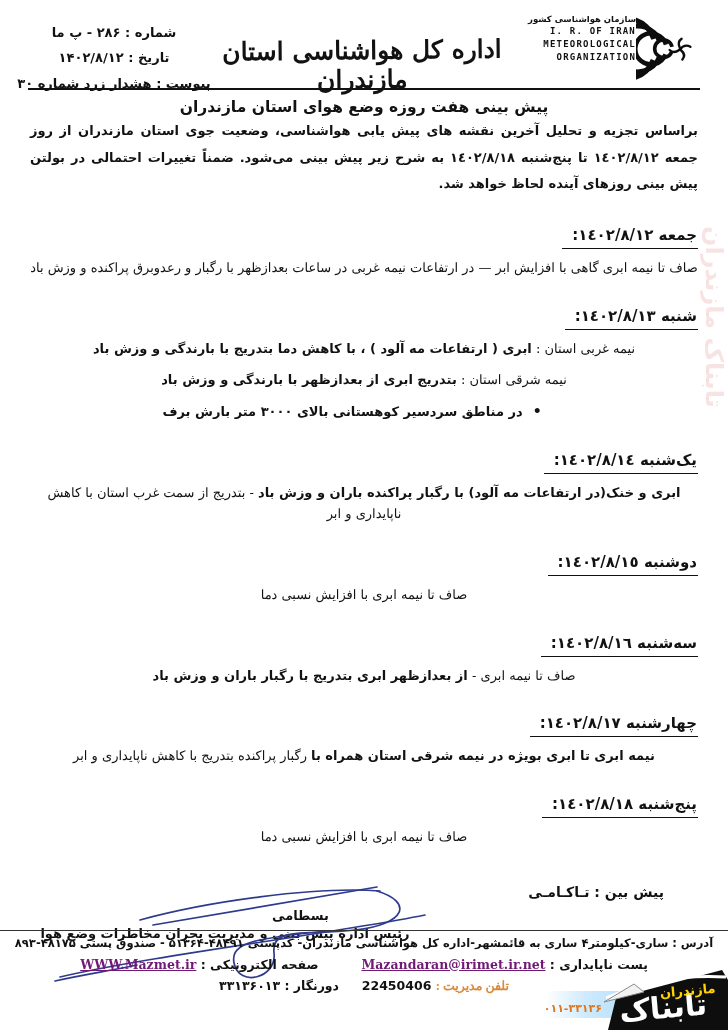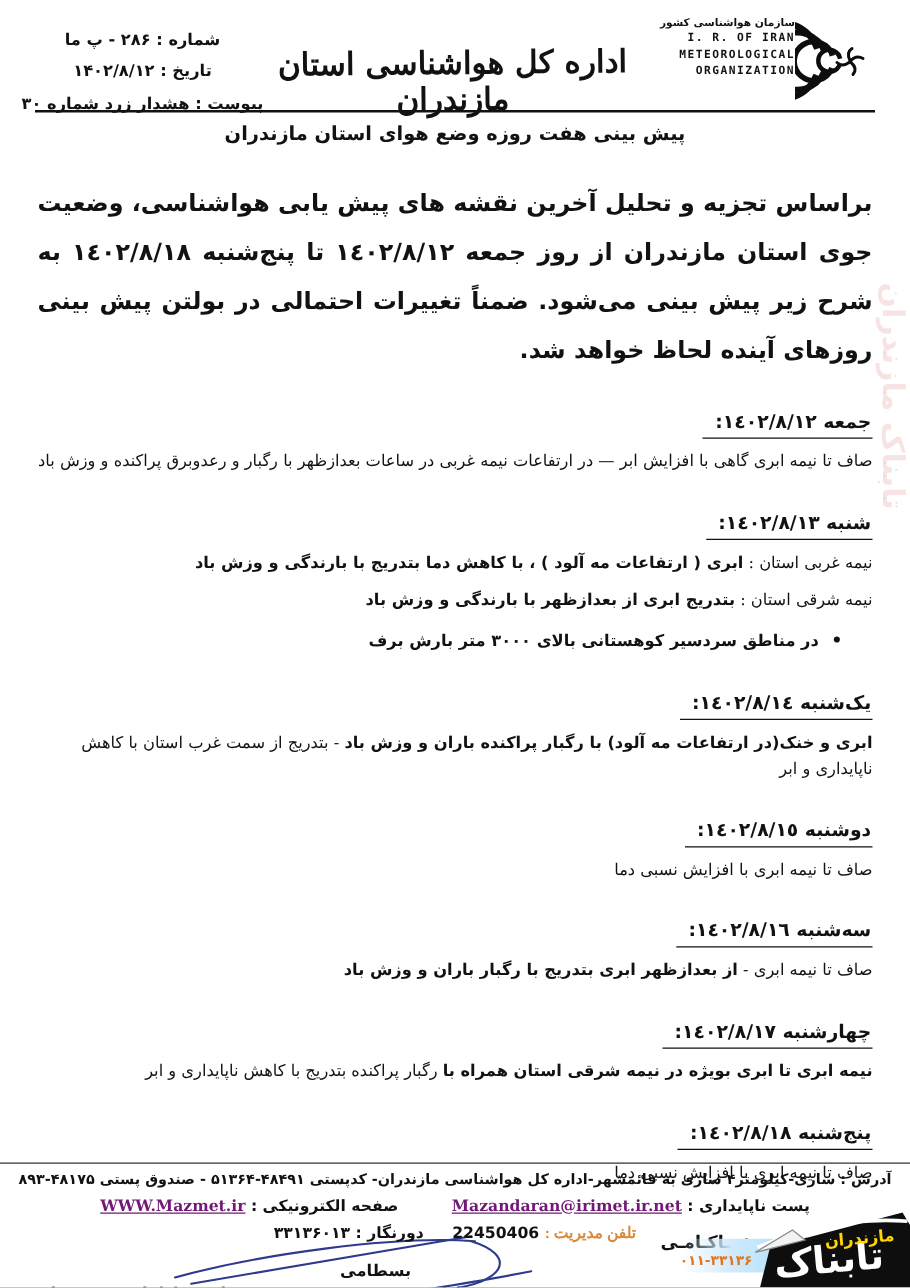--- a/index.html
+++ b/index.html
@@ -17,29 +17,29 @@
            letter-spacing:1.2px;line-height:1.45;}
   .org-title{flex:1;text-align:center;font-family:"DejaVu Serif",serif;font-weight:bold;
              font-size:25px;padding-top:28px;transform:rotate(-0.6deg);}
   .meta{width:212px;flex:none;padding-top:12px;font-weight:bold;font-size:13px;
         line-height:1.95;text-align:center;}
   .header-rule{border:0;border-top:2px solid #111;margin:2px 28px 0 28px;}
 
   .doc-title{text-align:center;font-weight:bold;font-size:15.5px;margin-top:8px;}
 
   
-  .intro{padding:0 30px;margin-top:28px;font-weight:bold;font-size:19px;
+  .intro{padding:0 30px;margin-top:2px;font-weight:bold;font-size:13px;
          line-height:2.05;text-align:justify;}
 
   
   .content{padding:0 30px;}
   .day-section{margin-top:27px;}
   .day-heading{display:inline-block;font-weight:bold;font-size:15px;
                border-bottom:1.7px solid #111;padding:0 1px 4px 10px;margin:0 0 9px 0;}
-  .day-line{font-size:13px;line-height:1.6;margin:0 0 10px 0;}
+  .day-line{font-size:13px;line-height:1.6;margin:0 0 10px 0;text-align:center;}
   .seg{font-family:"DejaVu Serif",serif;font-size:13px;font-weight:normal;}
   .seg.bold{font-family:"DejaVu Sans",sans-serif;font-weight:bold;}
   .day-line.bulleted{padding-right:24px;}
   .bullet{font-weight:bold;margin-left:10px;font-size:14px;}
 
   
   .sig-area{position:relative;height:128px;margin-top:26px;}
   .forecaster{position:absolute;right:64px;top:10px;font-weight:bold;font-size:14px;letter-spacing:.5px;}
   .signer-name{position:absolute;left:272px;top:34px;font-weight:bold;font-size:13px;}
   .signer-title{position:absolute;left:30px;top:52px;width:390px;text-align:center;

